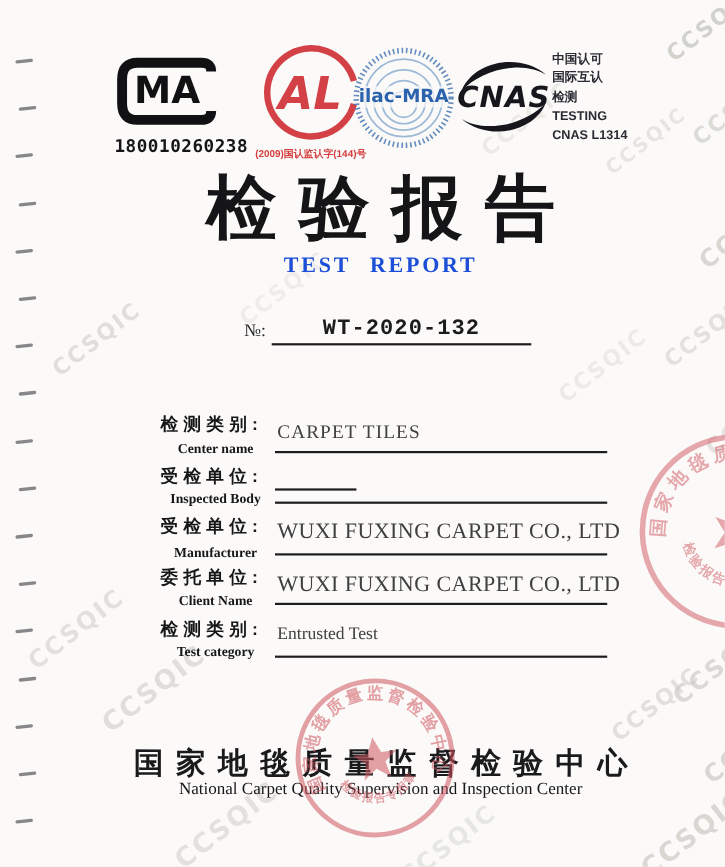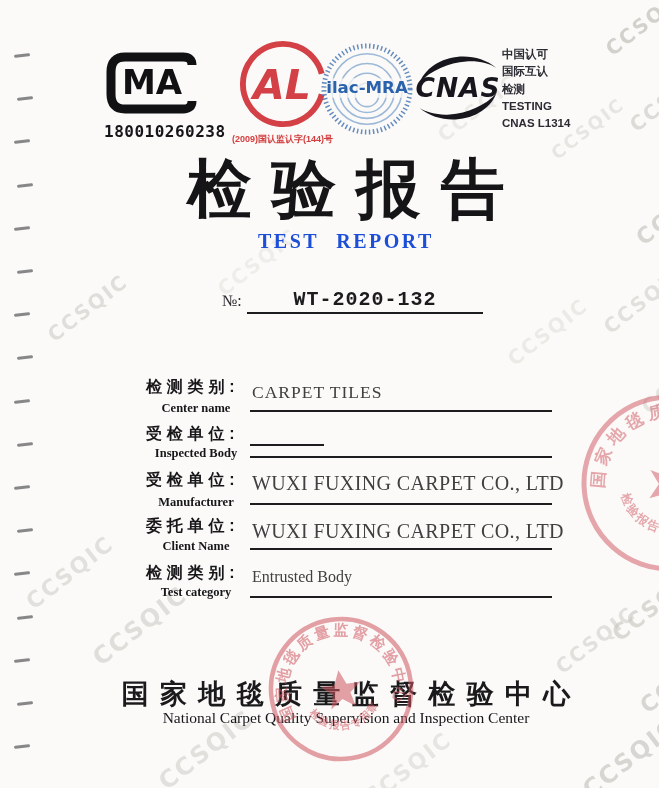--- a/index.html
+++ b/index.html
@@ -169,21 +169,21 @@
   <div class="val v3">WUXI FUXING CARPET CO., LTD</div>
   <div class="fline" style="top:503px"></div>
 
   <div class="lab-zh" style="top:518px">委托单位:</div>
   <div class="lab-en" style="top:540px">Client Name</div>
   <div class="val v4">WUXI FUXING CARPET CO., LTD</div>
   <div class="fline" style="top:548px"></div>
 
   <div class="lab-zh" style="top:565px">检测类别:</div>
   <div class="lab-en" style="top:586px">Test category</div>
-  <div class="val v5">Entrusted Body</div>
+  <div class="val v5">Entrusted Test</div>
   <div class="fline" style="top:596px"></div>
 
   <div class="footer-zh">国家地毯质量监督检验中心</div>
   <div class="footer-en">National Carpet Quality Supervision and Inspection Center</div>
 
   <svg class="stamps" width="659" height="788" viewBox="0 0 659 788">
     <defs>
       <path id="s1t" d="M292.1,711.8 A54,54 0 1 1 389.9,711.8" fill="none"></path>
       <path id="s1b" d="M306.4,709 A40,40 0 0 0 375.6,709" fill="none"></path>
       <path id="s2t" d="M610.2,510.9 A66,66 0 1 1 729.8,510.9" fill="none"></path>

